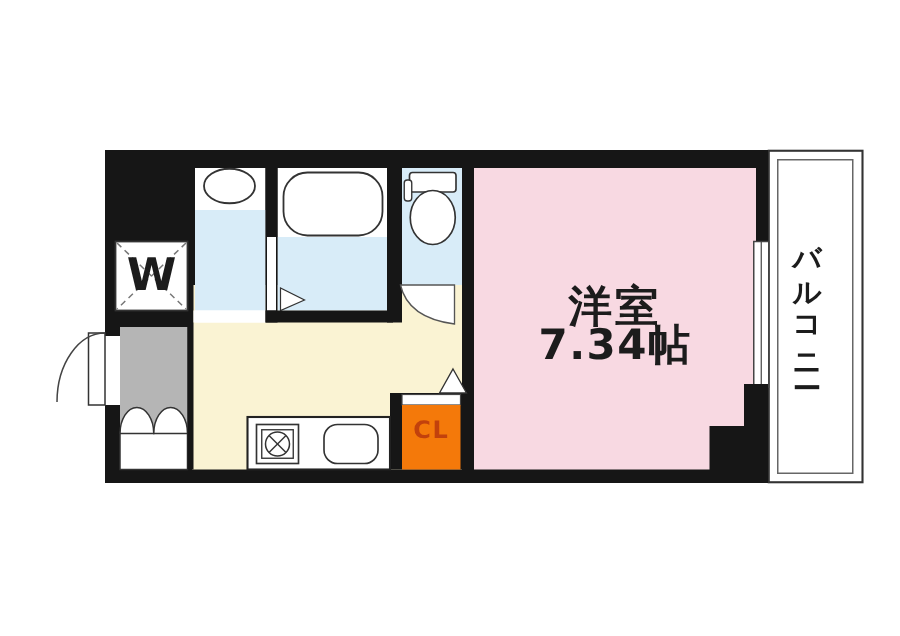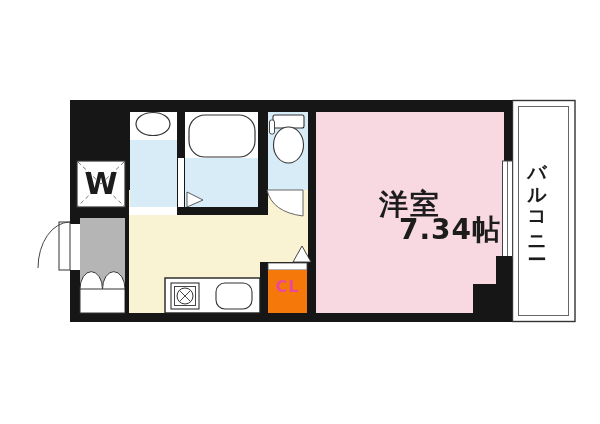--- a/index.html
+++ b/index.html
@@ -2,27 +2,27 @@
 <html><head>
 <meta charset="utf-8">
 <style>
   html,body{margin:0;padding:0;background:#ffffff;}
   .stage{position:relative;width:600px;height:424px;background:#fff;overflow:hidden;
          font-family:"DejaVu Sans","Liberation Sans",sans-serif;}
   .stage svg{position:absolute;left:0;top:0;}
   .lbl{position:absolute;color:#1c1c1c;font-weight:bold;text-align:center;
        -webkit-user-select:none;user-select:none;}
   .lbl-room   {left:316px;top:153px;width:188px;font-size:29px;letter-spacing:2px;margin-top:32px;}
-  .lbl-size   {left:316px;top:211px;width:188px;font-size:28px;letter-spacing:1px;margin-left:40px;}
+  .lbl-size   {left:316px;top:211px;width:188px;font-size:28px;letter-spacing:1px;}
   .lbl-balcony{left:523px;top:150px;width:28px;height:160px;font-size:19px;
                writing-mode:vertical-rl;text-orientation:mixed;letter-spacing:3px;
                font-weight:600;text-align:left;}
   .lbl-genkan {left:76px;top:224px;width:50px;font-size:18px;letter-spacing:1px;}
   .lbl-w      {left:77px;top:161px;width:48px;height:46px;line-height:46px;font-size:30px;}
-  .lbl-cl     {left:268px;top:277px;width:39px;font-size:16px;letter-spacing:1px;color:#ec4899;text-align:center;}
+  .lbl-cl     {left:268px;top:277px;width:39px;font-size:16px;letter-spacing:1px;color:#c2410c;text-align:center;}
 </style>
 </head>
 <body>
 
 <div class="stage">
 
   <svg width="600" height="424" viewBox="0 0 600 424">
 
     <rect x="512.5" y="100.5" width="62.5" height="221" stroke="#333" stroke-width="1.4" fill="#ffffff"></rect>
     <rect x="518.5" y="106.5" width="50" height="209" fill="none" stroke="#666" stroke-width="1"></rect>

